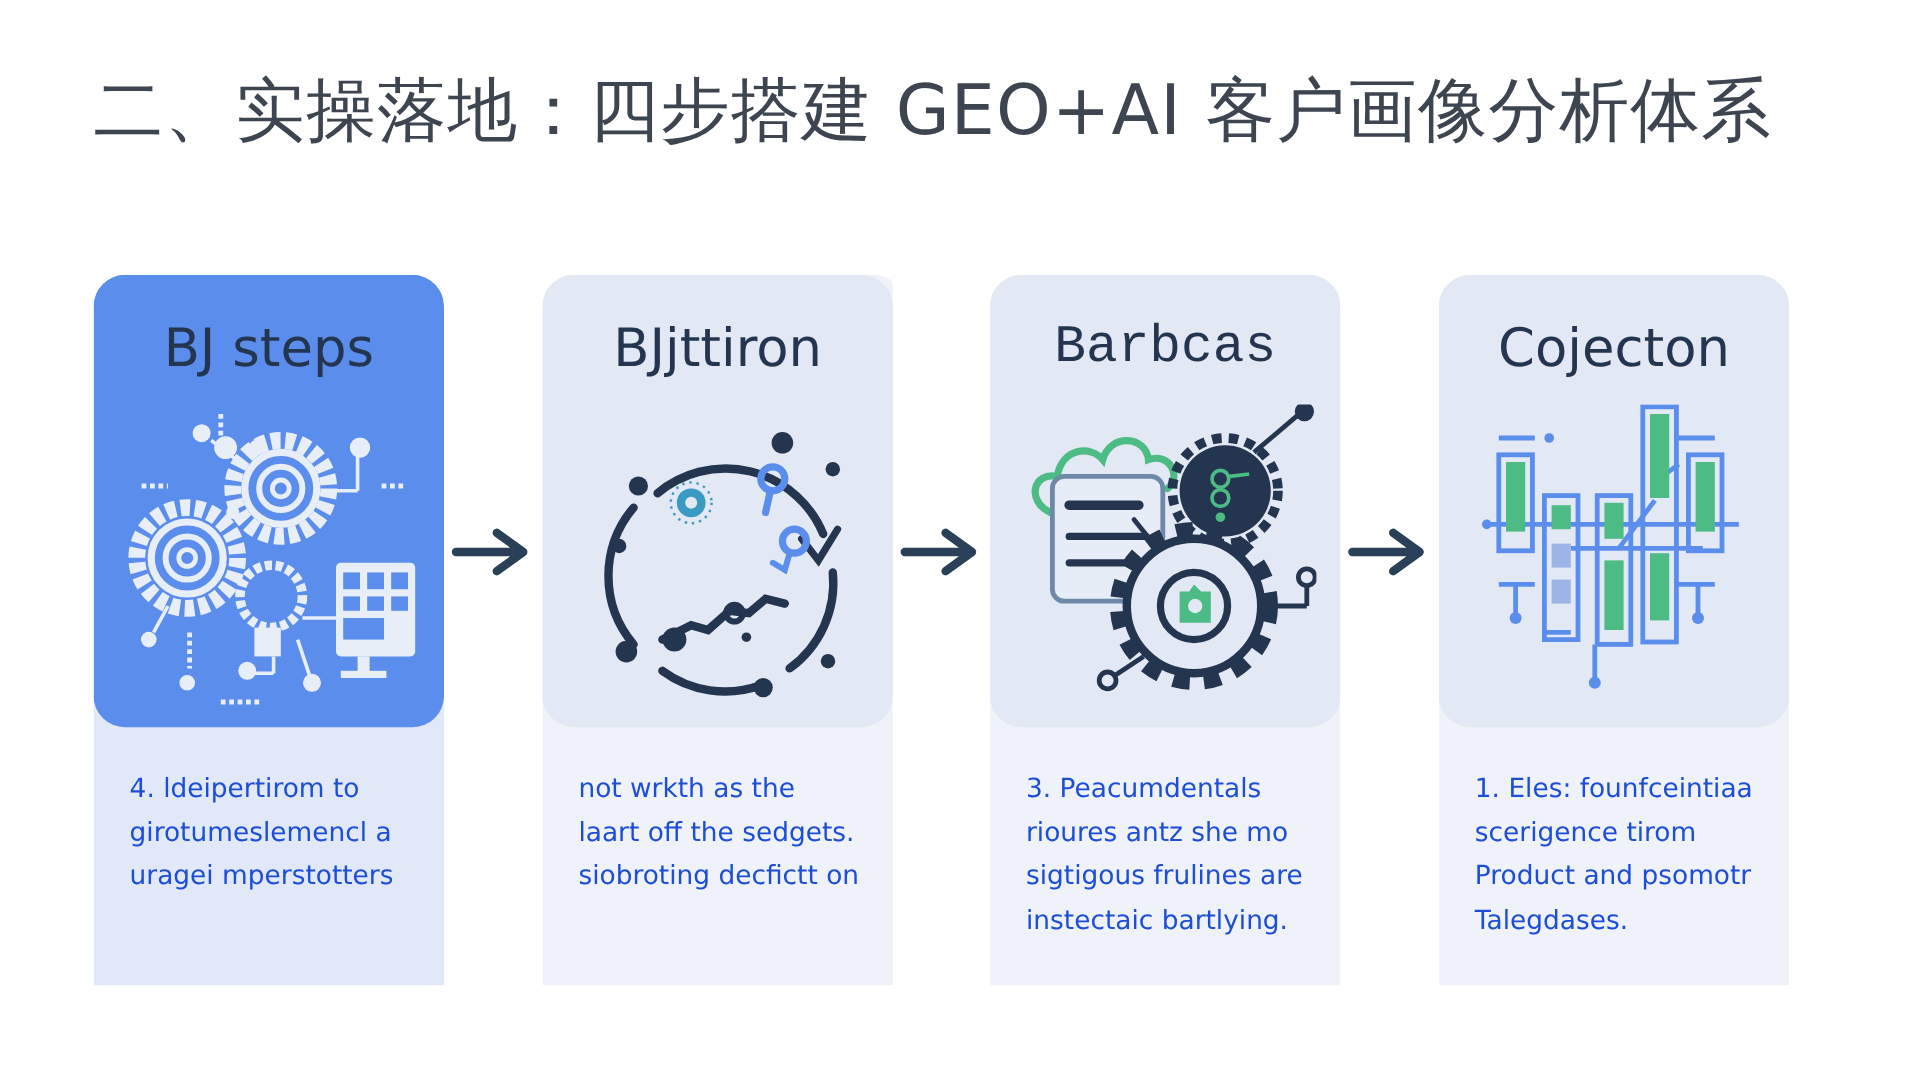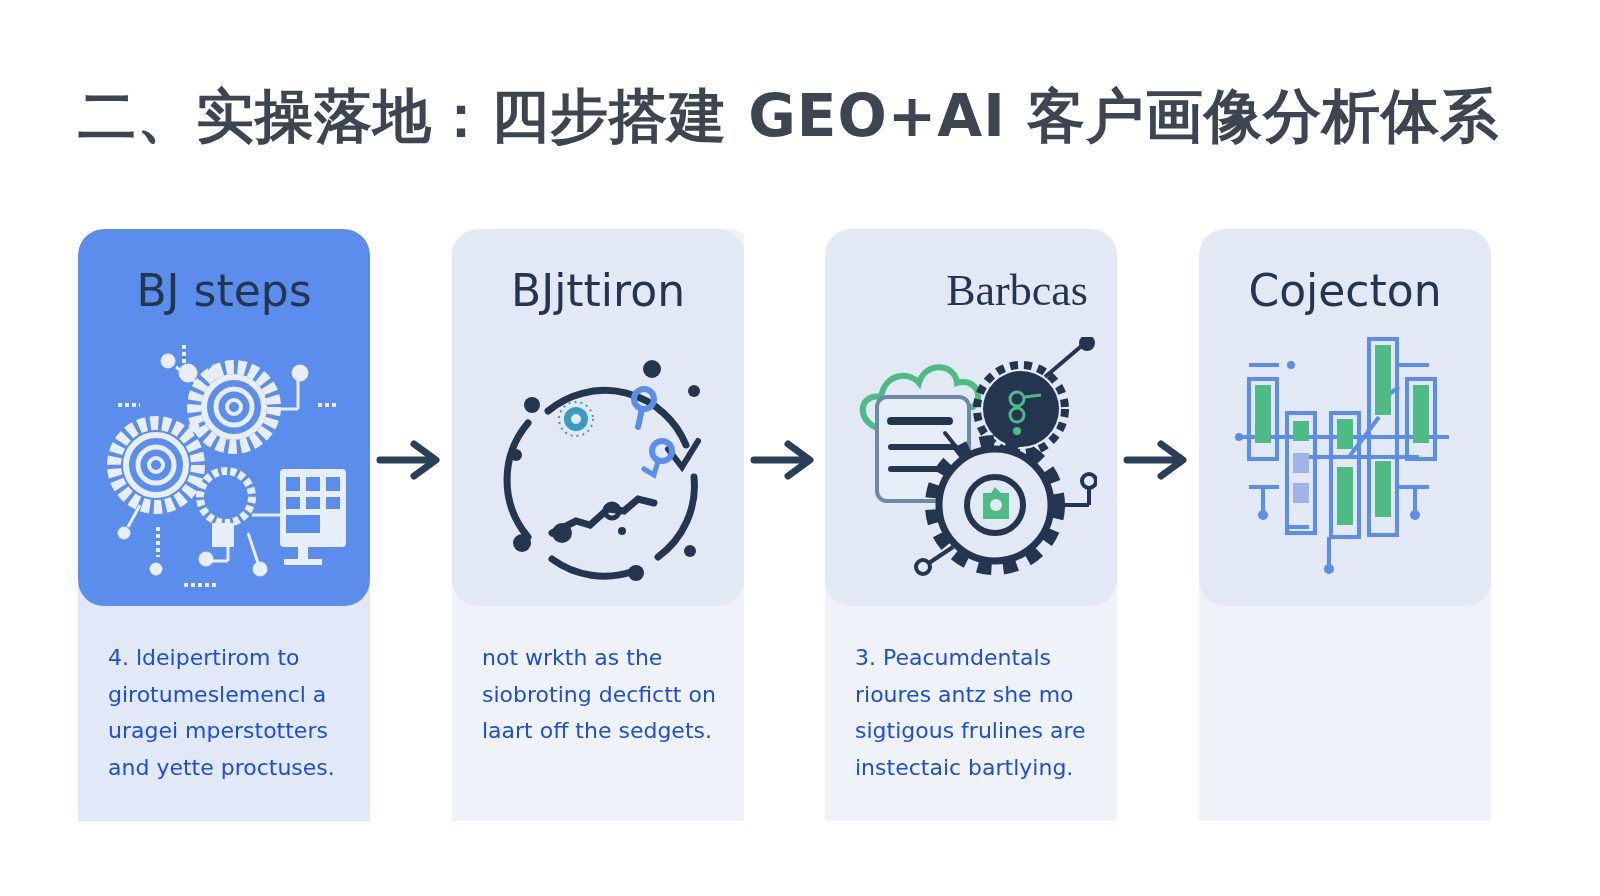--- a/index.html
+++ b/index.html
@@ -1,17 +1,17 @@
 <!DOCTYPE html>
 <html><head>
 <meta charset="utf-8">
 <style>
   html,body{margin:0;padding:0;}
   body{width:1600px;height:896px;background:#ffffff;position:relative;overflow:hidden;font-family:"DejaVu Sans","Liberation Sans",sans-serif;}
-  .title{position:absolute;left:78px;top:52px;width:1440px;font-size:58px;line-height:80px;color:#3d4550;letter-spacing:1px;white-space:nowrap;font-weight:700;margin-top:24px;}
+  .title{position:absolute;left:78px;top:52px;width:1440px;font-size:58px;line-height:80px;color:#3d4550;letter-spacing:1px;white-space:nowrap;font-weight:400;}
   .card{position:absolute;top:229px;width:292px;height:684px;border-radius:26px;overflow:hidden;}
   .card .top{position:absolute;left:0;top:0;width:292px;height:377px;border-radius:26px;}
   .card .bottom{position:absolute;left:0;top:0;width:292px;height:592px;}
   .card h2{position:absolute;left:0;top:36px;width:100%;text-align:center;margin:0;font-size:44px;font-weight:400;color:#24364f;font-family:"DejaVu Sans",sans-serif;letter-spacing:0px;}
   .card .icon{position:absolute;left:20px;top:108px;width:252px;height:252px;}
   .card .desc{position:absolute;left:30px;top:411px;width:262px;font-size:22px;line-height:36.5px;color:#1d4ed8;white-space:nowrap;font-family:"DejaVu Sans",sans-serif;}
   .c1{left:78px;} .c2{left:452px;padding-left:10px;} .c3{left:825px;} .c4{left:1199px;}
   .c1 .bottom{background:#e1e9f8;} .c1 .top{background:#5b8ded;}
   .c2 .bottom,.c3 .bottom,.c4 .bottom{background:#eff3f9;}
   .c2 .top,.c3 .top,.c4 .top{background:#e2e9f4;}
@@ -76,21 +76,20 @@
         <line x1="220" y1="68" x2="240" y2="68" stroke-width="4" stroke-dasharray="4 3"></line>
         <circle cx="116" cy="36" r="6"></circle>
         <circle cx="96" cy="90" r="5"></circle>
       </g>
     </svg>
   </div>
   <div class="desc">
     <div>4. ldeipertirom to</div>
     <div>girotumeslemencl a</div>
     <div>uragei mperstotters</div>
-    <div>and yette proctuses.</div>
   </div>
 </div>
 
 <svg class="arrow a1" viewBox="0 0 72 44">
   <path d="M6 22 H60 M40 6 L62 22 L40 38" fill="none" stroke="#2a3f58" stroke-width="7" stroke-linecap="round" stroke-linejoin="round"></path>
 </svg>
 
 <div class="card c2">
   <div class="bottom"></div>
   <div class="top">
@@ -120,33 +119,33 @@
       <circle cx="104" cy="82" r="5" fill="#e2e9f4"></circle>
       <circle cx="104" cy="82" r="17" fill="none" stroke="#3b9ac1" stroke-width="2" stroke-dasharray="2 4"></circle>
       <circle cx="172" cy="62" r="10" fill="none" stroke="#5b8ded" stroke-width="6"></circle>
       <line x1="170" y1="72" x2="166" y2="90" stroke="#5b8ded" stroke-width="6" stroke-linecap="round"></line>
       <circle cx="190" cy="114" r="10" fill="none" stroke="#5b8ded" stroke-width="6"></circle>
       <path d="M186 124 L182 138 L172 132" fill="none" stroke="#5b8ded" stroke-width="5" stroke-linecap="round"></path>
     </svg>
   </div>
   <div class="desc">
     <div>not wrkth as the</div>
+    <div>laart off the sedgets.</div>
     <div>siobroting decfictt on</div>
-    <div>laart off the sedgets.</div>
   </div>
 </div>
 
 <svg class="arrow a2" viewBox="0 0 72 44">
   <path d="M6 22 H60 M40 6 L62 22 L40 38" fill="none" stroke="#2a3f58" stroke-width="7" stroke-linecap="round" stroke-linejoin="round"></path>
 </svg>
 
 <div class="card c3">
   <div class="bottom"></div>
   <div class="top">
-    <h2 style="font-family:Liberation Serif, serif;margin-left:46px;">Barbcas</h2>
+    <h2 style="font-family:Liberation Mono, monospace;">Barbcas</h2>
     <svg class="icon" viewBox="0 0 252 252">
 
       <path d="M30 90 C10 80 16 56 36 60 C40 36 64 34 74 46 C80 24 110 26 112 46 C130 40 140 60 128 70" fill="none" stroke="#4dbb84" stroke-width="6" stroke-linecap="round"></path>
 
       <rect x="32" y="60" width="92" height="104" rx="10" fill="#e6edf7" stroke="#6e88a8" stroke-width="4"></rect>
       <line x1="46" y1="84" x2="104" y2="84" stroke="#24364f" stroke-width="8" stroke-linecap="round"></line>
       <line x1="46" y1="110" x2="110" y2="110" stroke="#24364f" stroke-width="6" stroke-linecap="round"></line>
       <line x1="46" y1="132" x2="92" y2="132" stroke="#24364f" stroke-width="6" stroke-linecap="round"></line>
       <line x1="100" y1="96" x2="132" y2="136" stroke="#24364f" stroke-width="4" stroke-linecap="round"></line>
 
@@ -220,13 +219,19 @@
       <rect x="112" y="76" width="28" height="124" fill="none" stroke="#5b8ded" stroke-width="4"></rect>
       <rect x="118" y="82" width="16" height="30" fill="#4dbb84"></rect>
       <rect x="118" y="130" width="16" height="58" fill="#4dbb84"></rect>
       <rect x="150" y="2" width="28" height="196" fill="none" stroke="#5b8ded" stroke-width="4"></rect>
       <rect x="156" y="8" width="16" height="70" fill="#4dbb84"></rect>
       <rect x="156" y="124" width="16" height="56" fill="#4dbb84"></rect>
       <rect x="188" y="42" width="28" height="80" fill="none" stroke="#5b8ded" stroke-width="4"></rect>
       <rect x="194" y="48" width="16" height="58" fill="#4dbb84"></rect>
     </svg>
   </div>
+  <div class="desc">
+    <div>1. Eles: founfceintiaa</div>
+    <div>scerigence tirom</div>
+    <div>Product and psomotr</div>
+    <div>Talegdases.</div>
+  </div>
 </div>
 
 </body></html>

